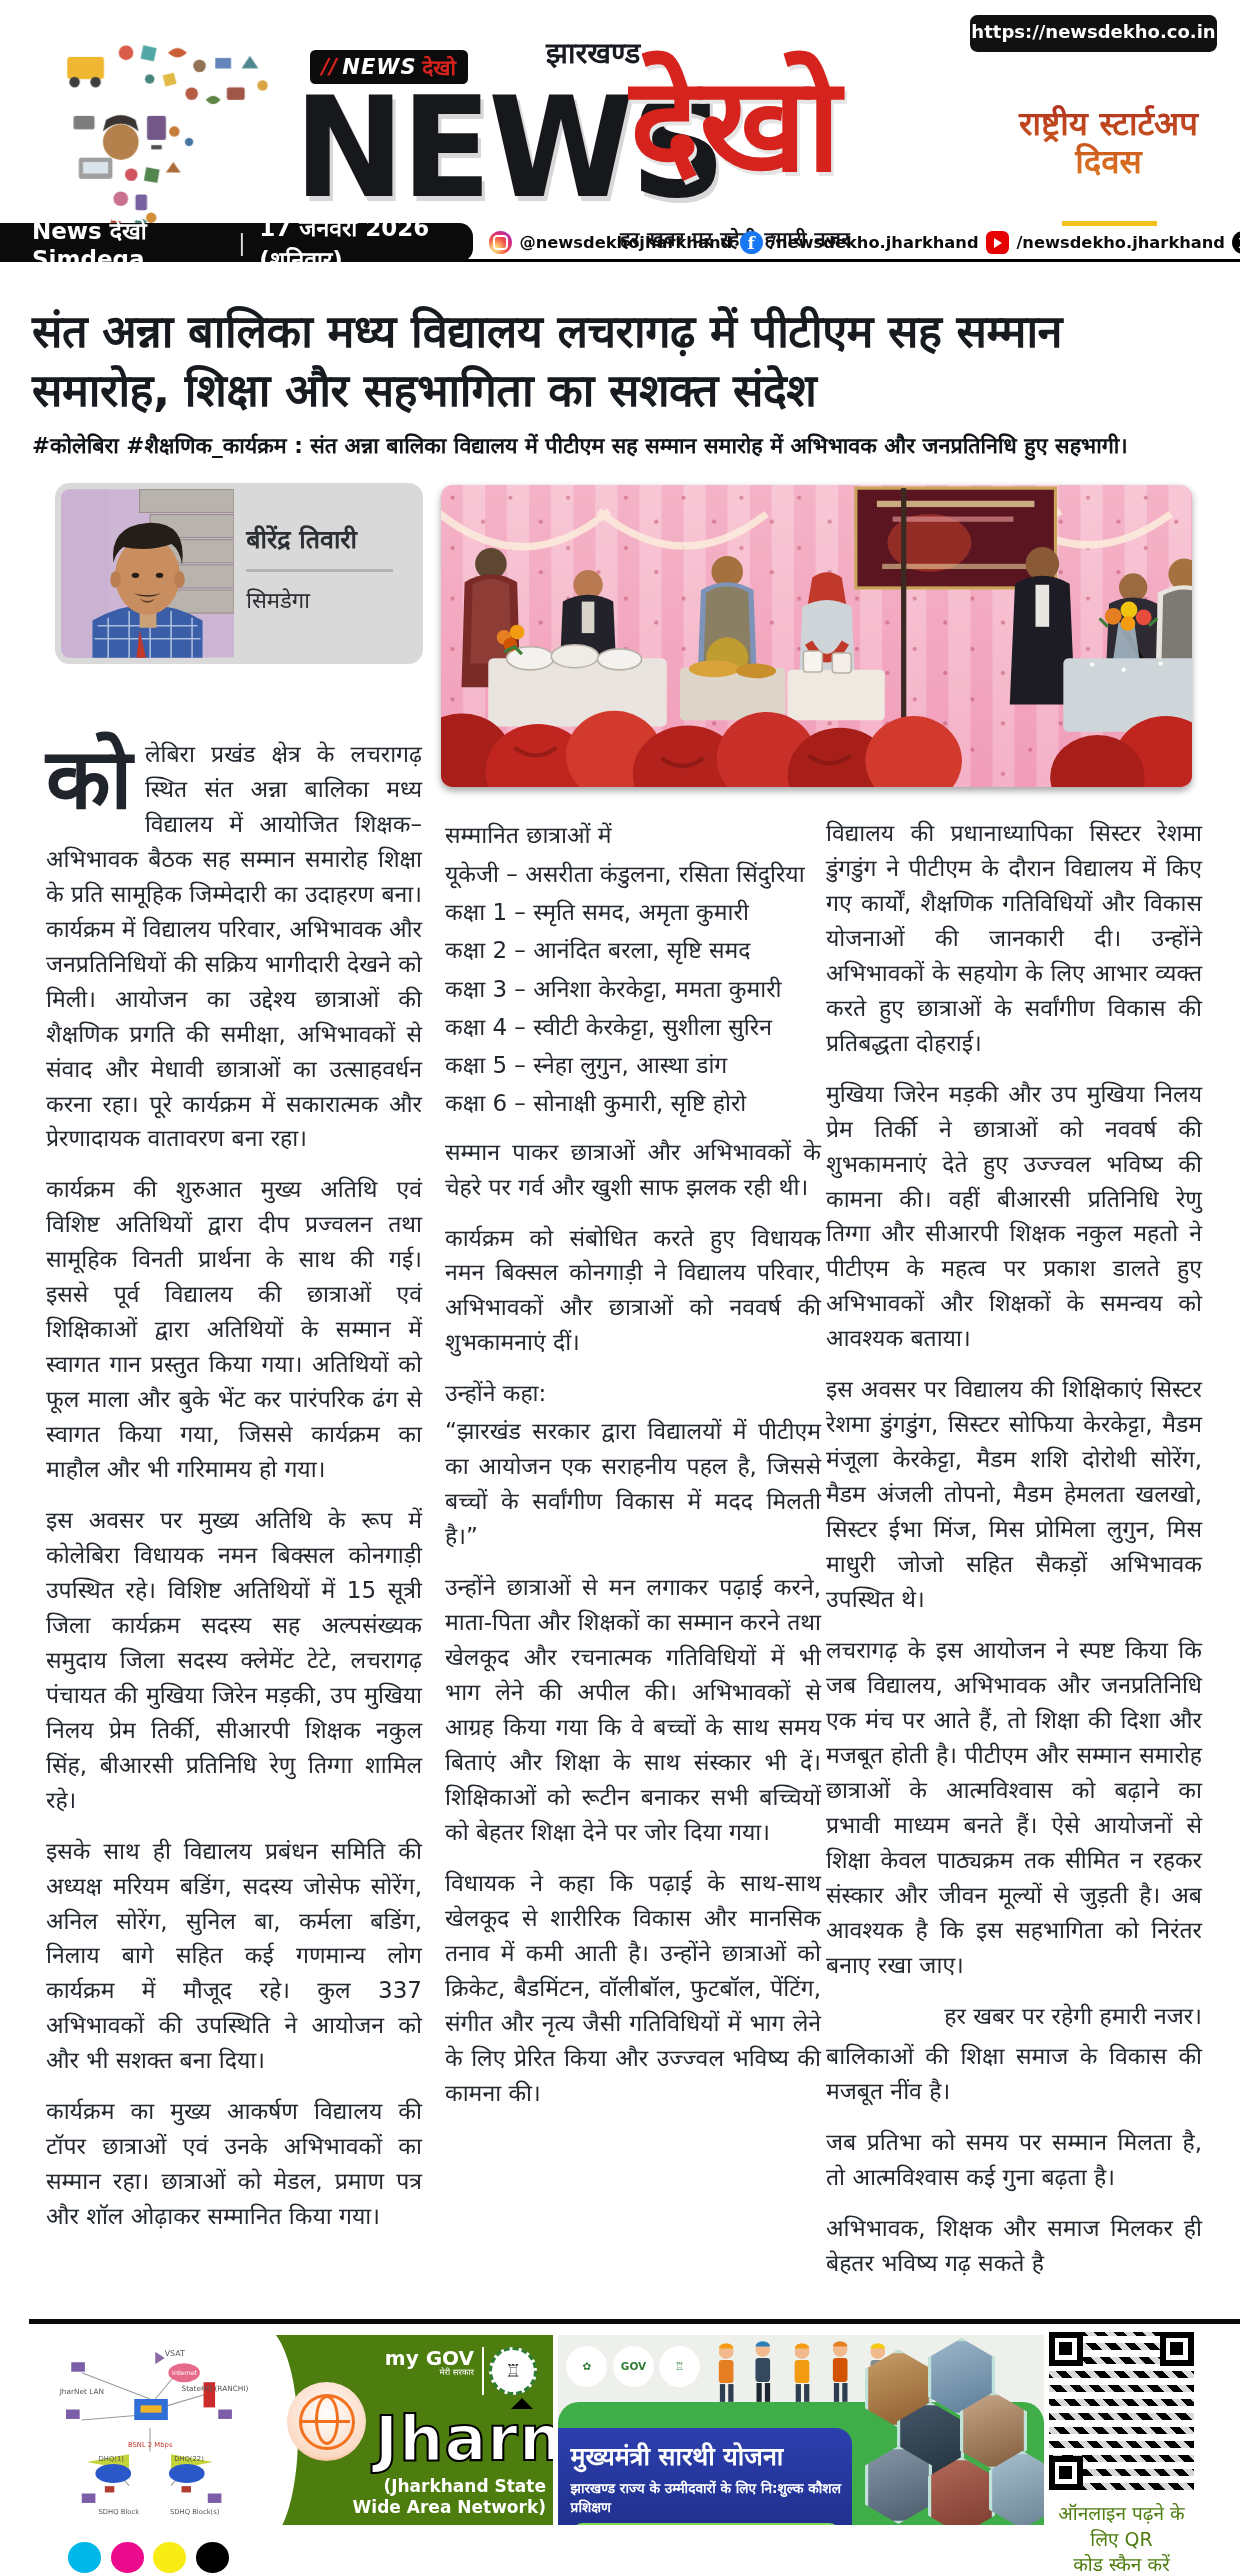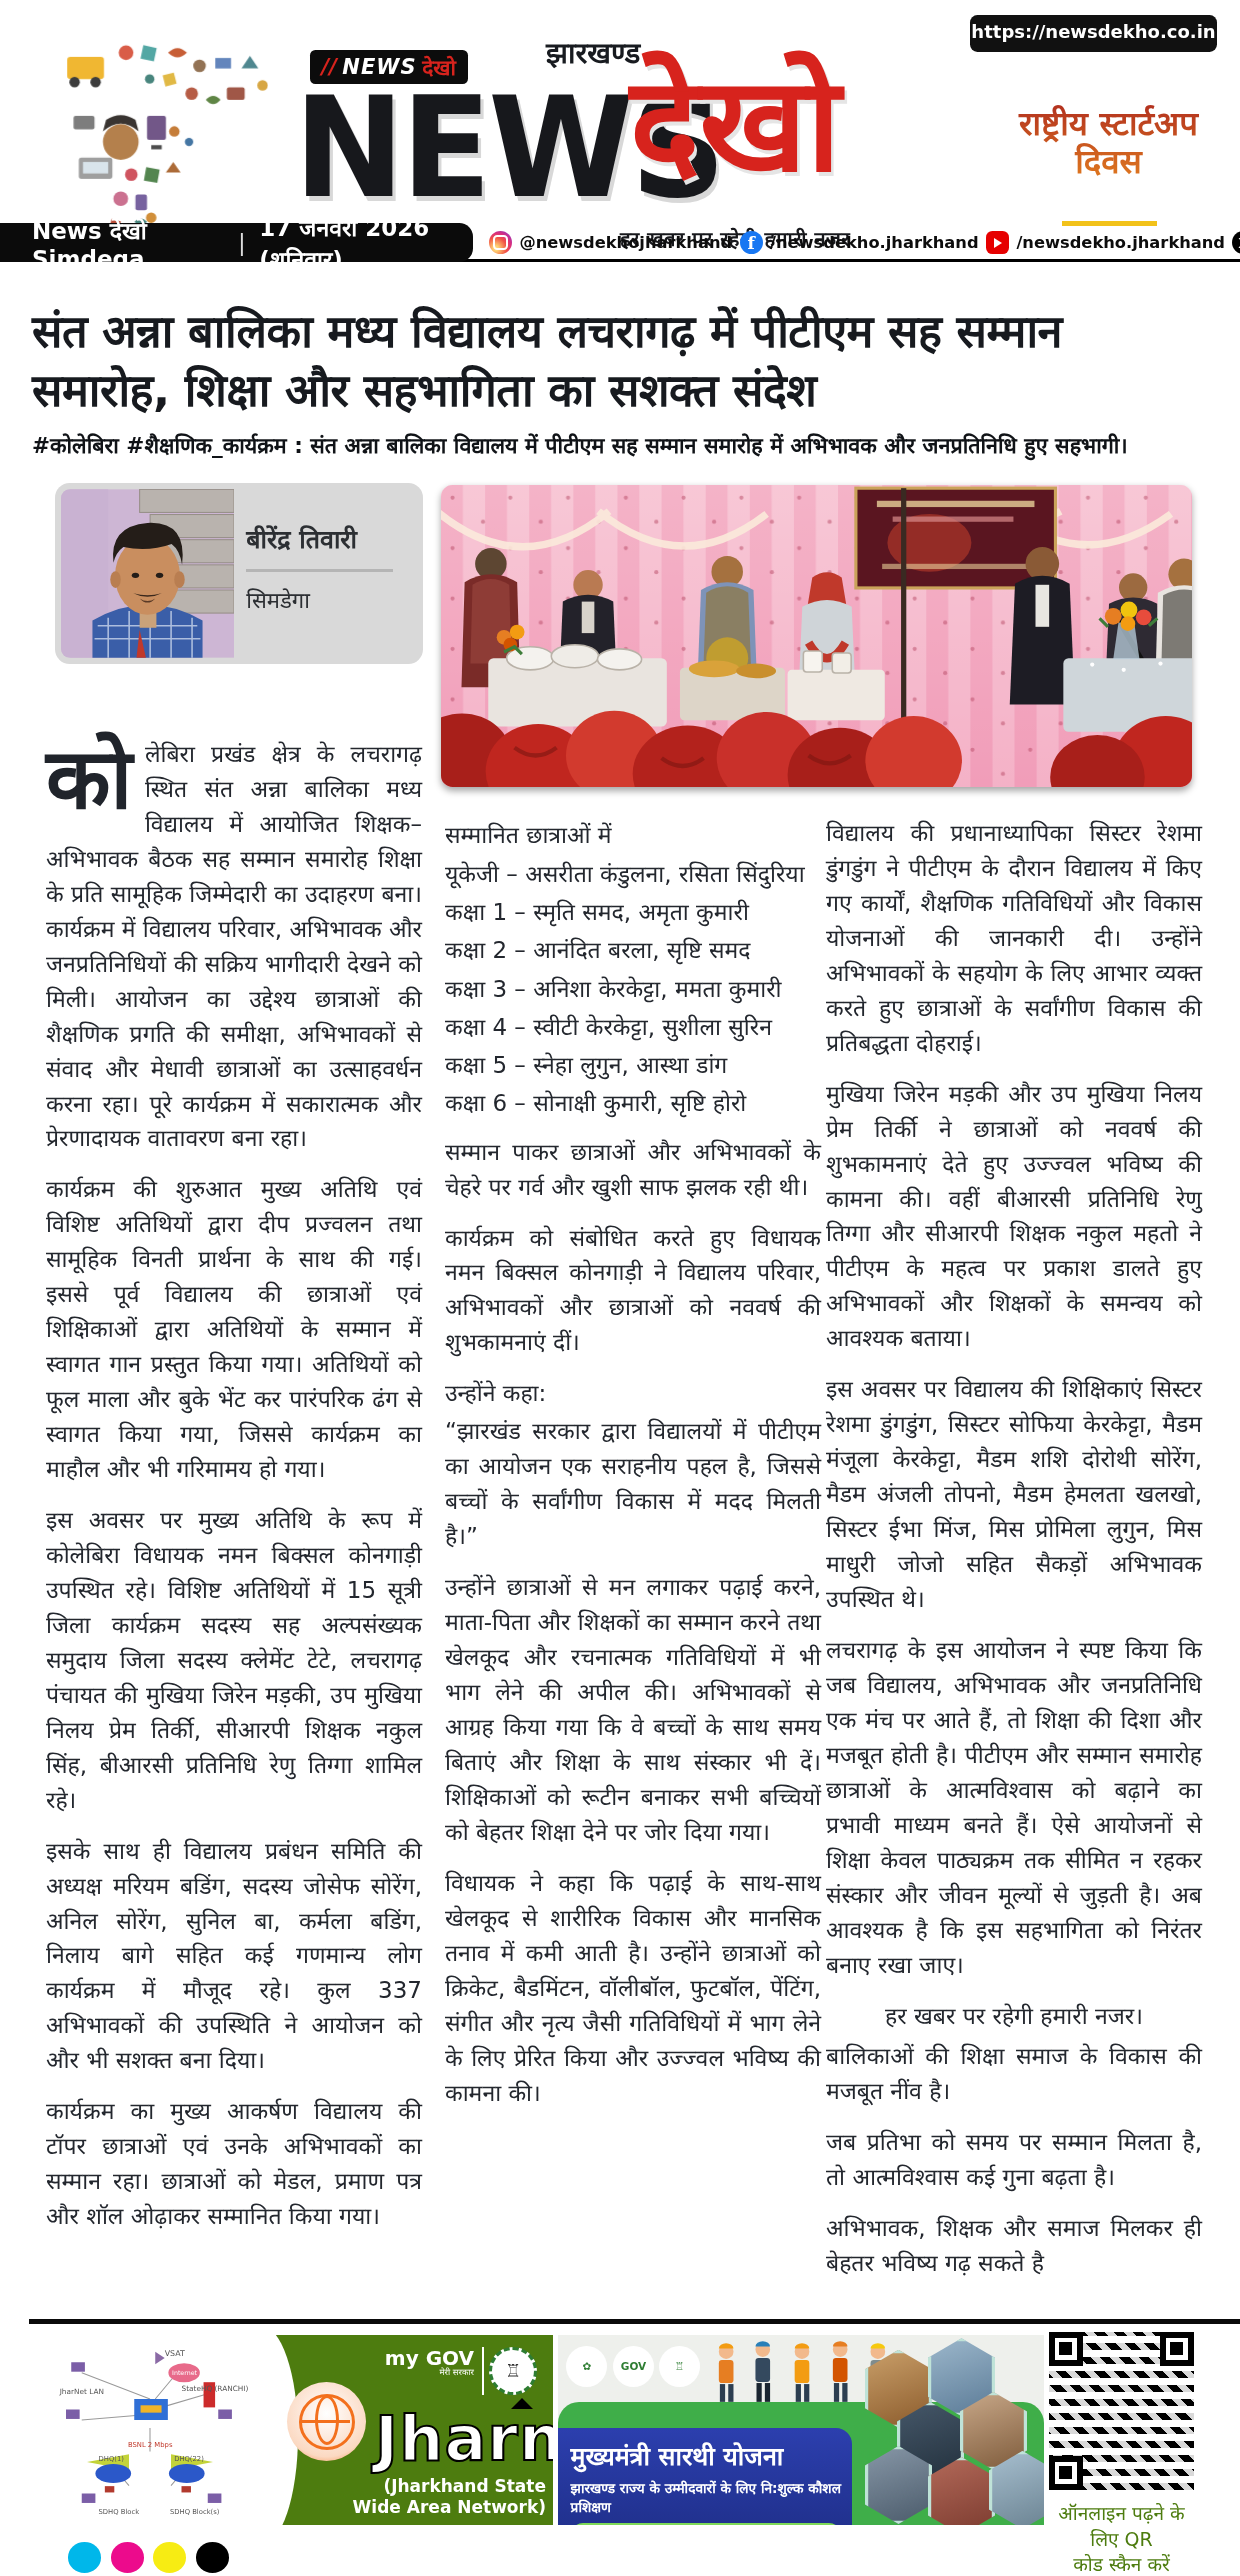--- a/index.html
+++ b/index.html
@@ -62,21 +62,21 @@
 
   
   .col{position:absolute;width:376px;font-size:23px;line-height:1.52;text-align:justify;color:#23272e;}
   .col p{margin:0 0 16px 0;}
   .col1{left:46px;top:737px;}
   .col2{left:445px;top:818px;}
   .col3{left:826px;top:816px;}
   .dropcap{float:left;font-size:84px;line-height:.95;font-weight:800;color:#20242b;padding:3.2px 12.6px 0 0;}
   .honor-line{margin:0 0 3.2px 0 !important;text-align:left;}
   .honor-head{margin:0 0 4.2px 0 !important;text-align:left;}
-  .tail-line{margin:0 0 5.3px 0 !important;text-align:center;}
+  .tail-line{margin:0 0 5.3px 0 !important;text-align:right;}
 
   
   .foot-rule{position:absolute;left:29px;top:2319px;width:1211px;height:4.7px;background:#0a0a0a;}
   .diagram-box{position:absolute;left:50px;top:2336px;width:200px;height:189px;background:#fff;}
   .jharnet{position:absolute;left:267px;top:2335px;width:286px;height:190px;background:#4d7c0f;overflow:hidden;}
   .jharnet-curve{position:absolute;left:-32px;top:-10.5px;width:63px;height:221px;background:#fff;border-radius:0 60% 60% 0/0 50% 50% 0;}
   .globe{position:absolute;left:20px;top:47px;width:79px;height:79px;border-radius:50%;
          background:radial-gradient(circle at 50% 40%,#ffffff,#fbd9c2 70%,#f3701d 100%);display:flex;align-items:center;justify-content:center;}
   .globe-inner{width:50px;height:50px;border-radius:50%;border:3.2px solid #f3701d;position:relative;}
   .globe-inner::before{content:"";position:absolute;left:50%;top:-1.1px;width:24px;height:50px;margin-left:-12px;

